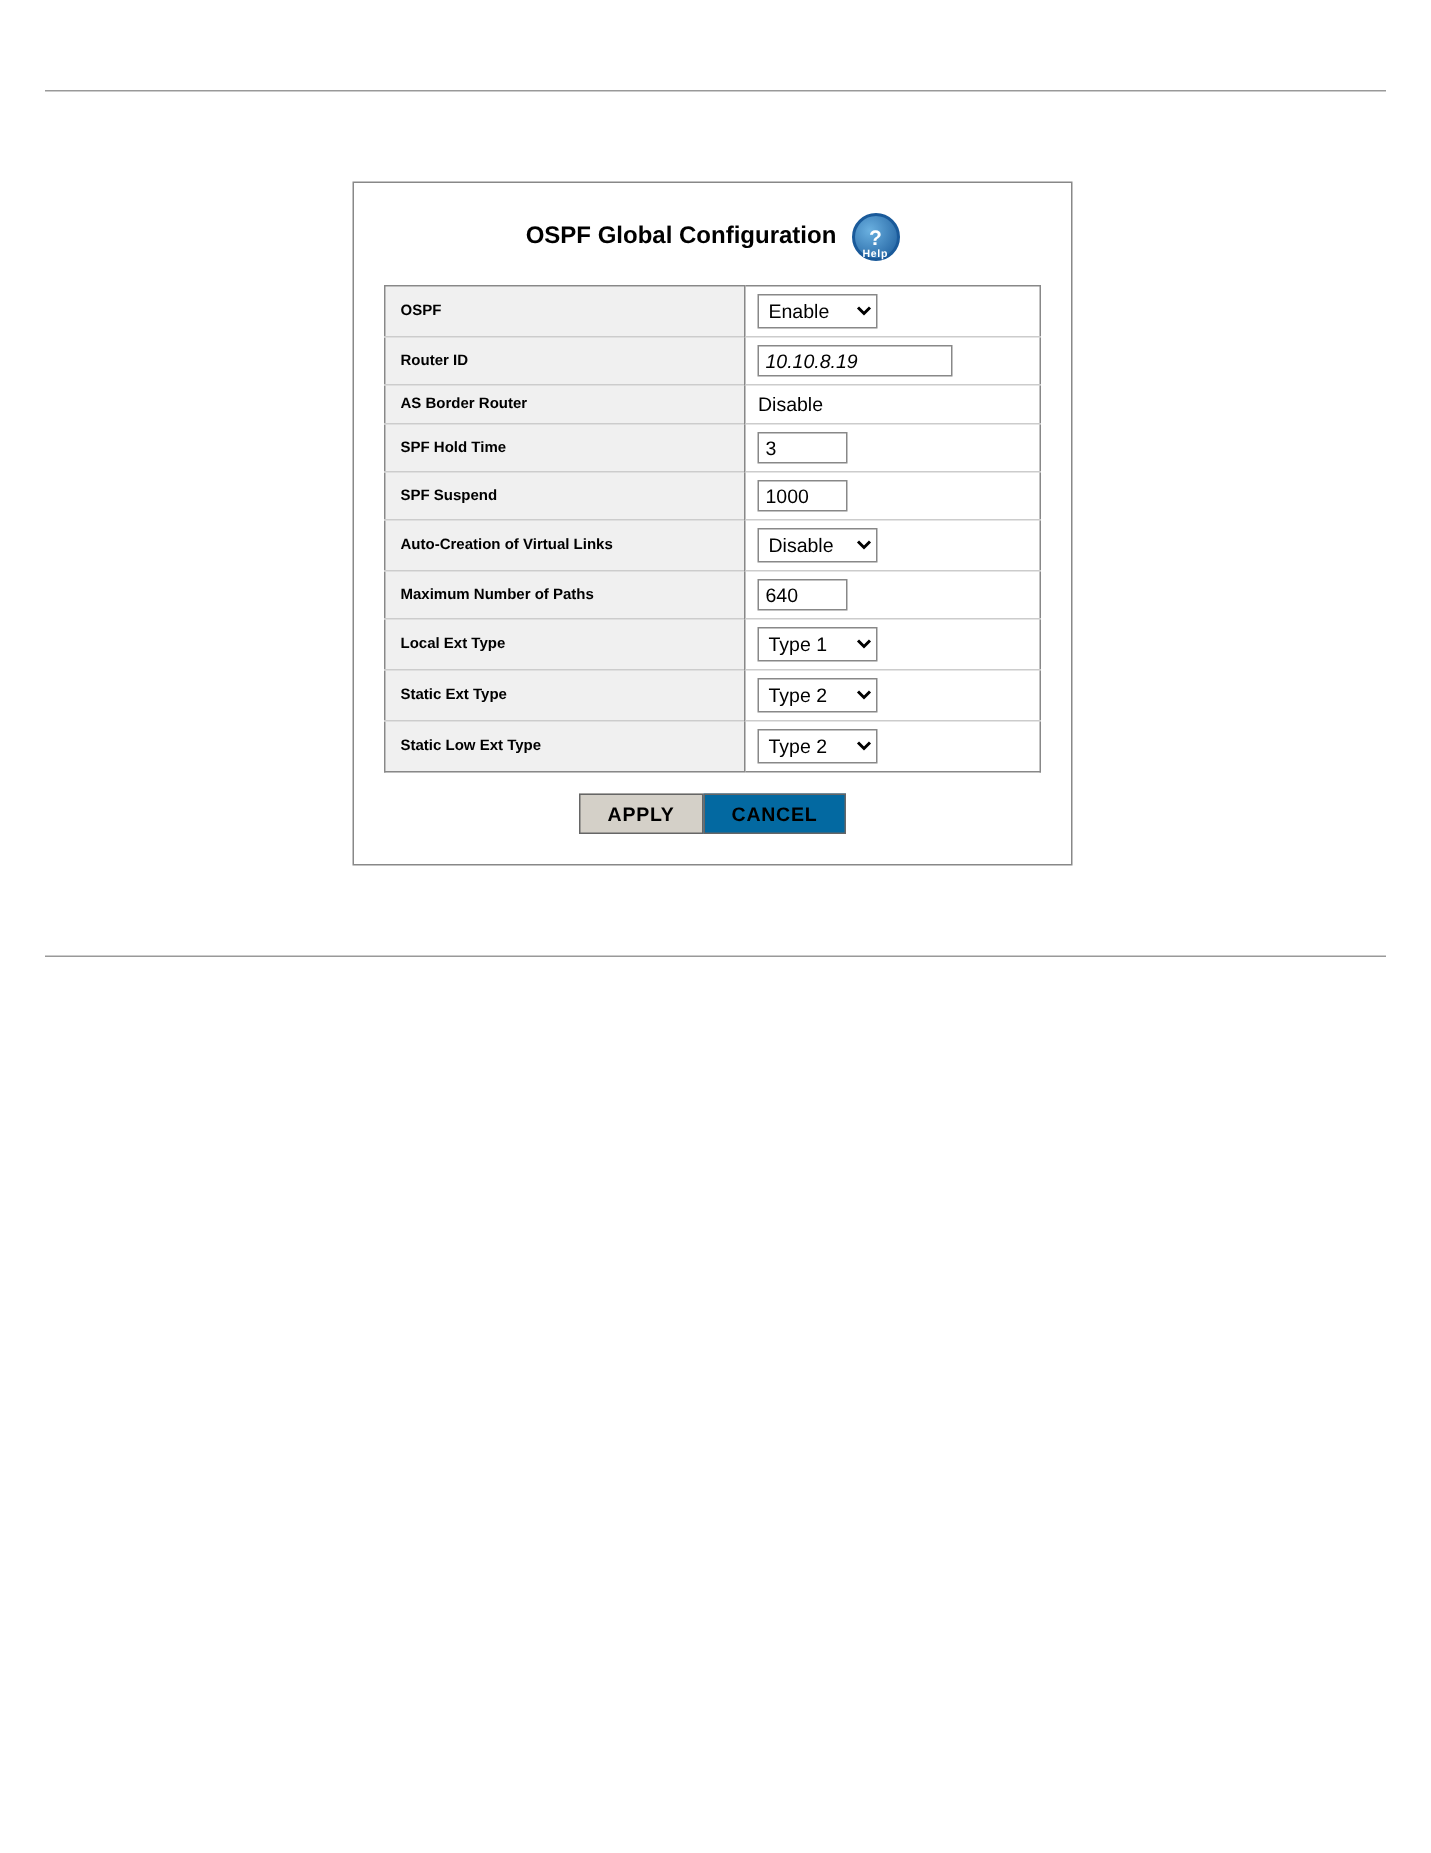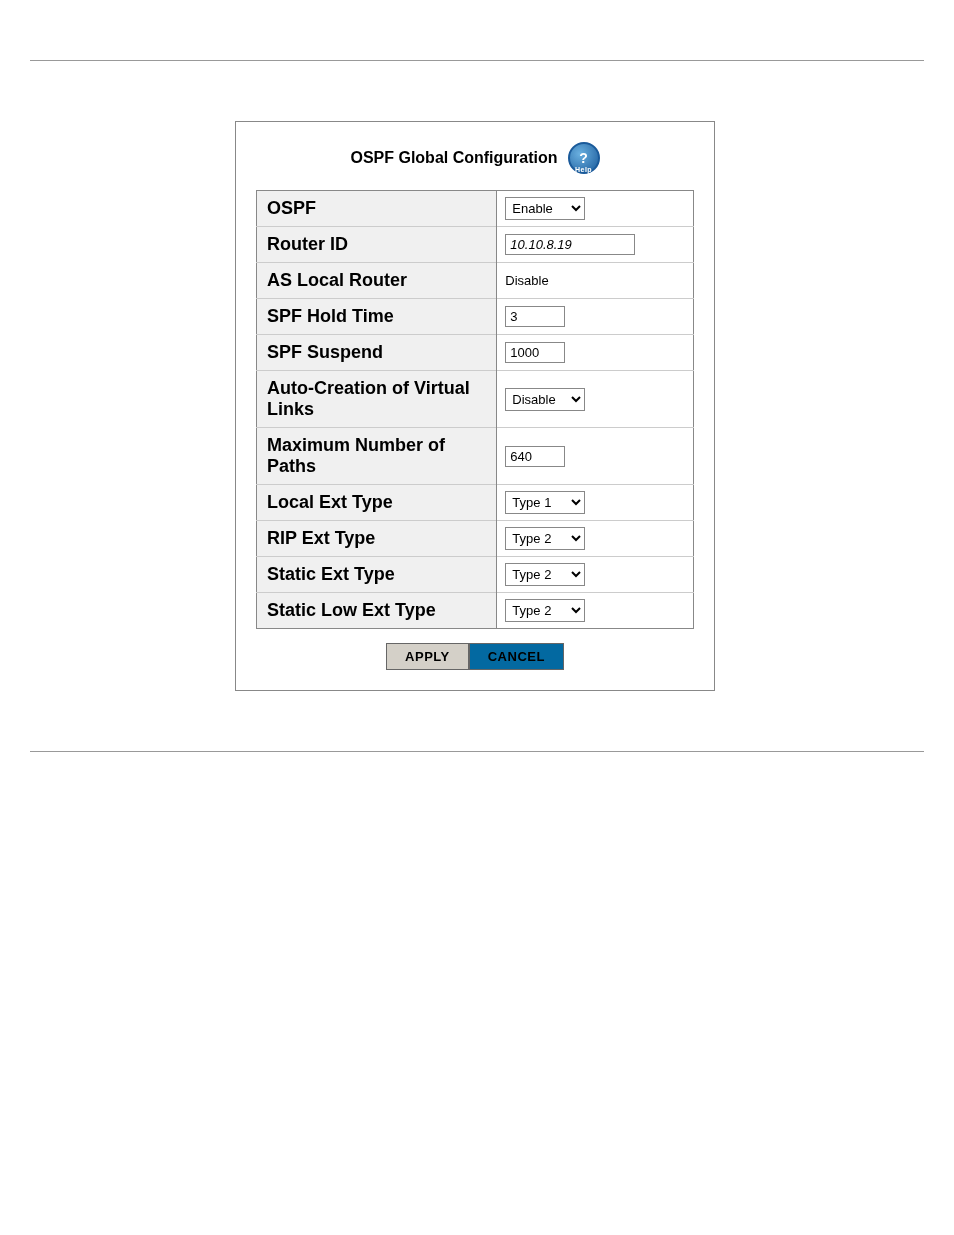--- a/index.html
+++ b/index.html
@@ -95,21 +95,21 @@
 
     .form-table tr:last-child {
       border-bottom: none;
       margin-left: 14px;
     }
 
     .label-cell {
       background: #f0f0f0;
       padding: 7px 10px;
       font-weight: bold;
-      font-size: 18px;
+      font-size: 10px;
       border-right: 1px solid #888888;
       width: 55%;
     }
 
     .value-cell {
       background: #ffffff;
       padding: 5px 8px;
       width: 45%;
     }
 
@@ -202,21 +202,21 @@
           </tr>
 
           <tr>
             <td class="label-cell">Router ID</td>
             <td class="value-cell">
               <input type="text" class="text-input text-input-wide" value="10.10.8.19" style="">
             </td>
           </tr>
 
           <tr>
-            <td class="label-cell">AS Local Router</td>
+            <td class="label-cell">AS Border Router</td>
             <td class="value-cell">
               <span class="static-value">Disable</span>
             </td>
           </tr>
 
           <tr>
             <td class="label-cell">SPF Hold Time</td>
             <td class="value-cell">
               <input type="text" class="text-input text-input-narrow" value="3" style="">
             </td>
@@ -249,29 +249,20 @@
           <tr>
             <td class="label-cell">Local Ext Type</td>
             <td class="value-cell">
               <select class="select-input">
                 <option>Type 1</option>
                 <option>Type 2</option>
               </select>
             </td>
           </tr>
 
-          <tr>
-            <td class="label-cell">RIP Ext Type</td>
-            <td class="value-cell">
-              <select class="select-input">
-                <option>Type 1</option>
-                <option selected="">Type 2</option>
-              </select>
-            </td>
-          </tr>
 
           <tr>
             <td class="label-cell">Static Ext Type</td>
             <td class="value-cell">
               <select class="select-input">
                 <option>Type 1</option>
                 <option selected="">Type 2</option>
               </select>
             </td>
           </tr>

